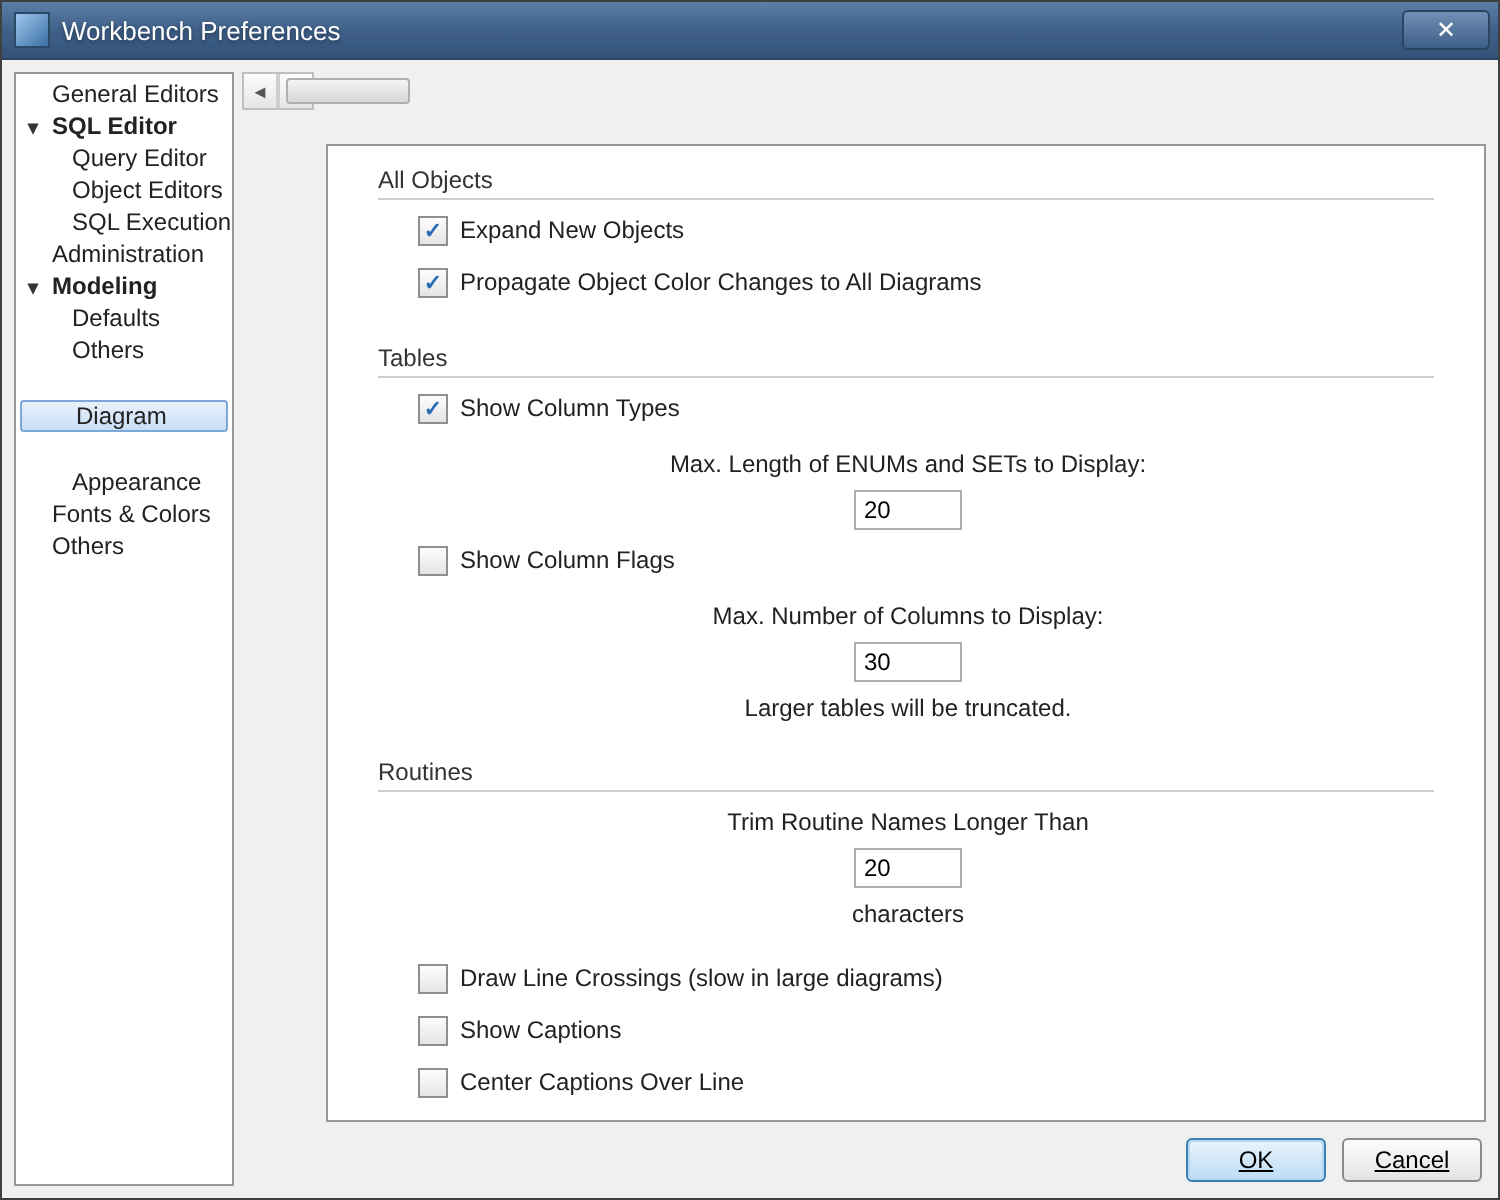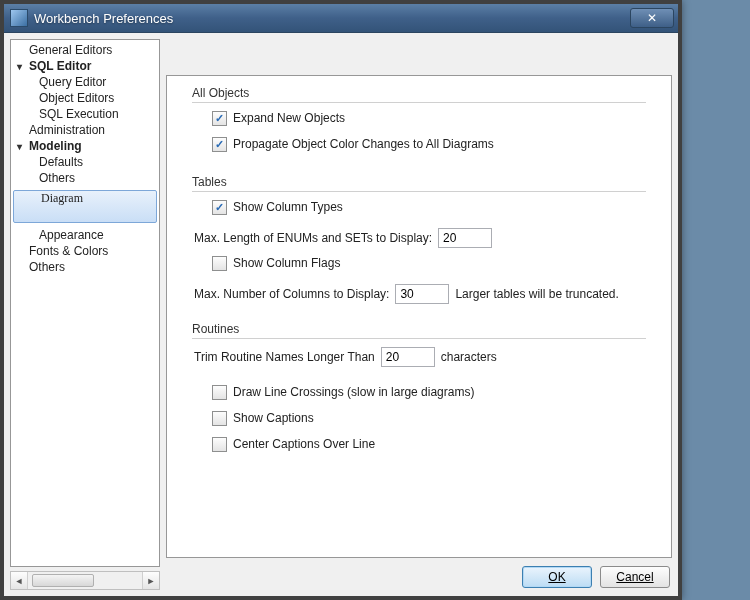--- a/index.html
+++ b/index.html
@@ -3,25 +3,25 @@
 <meta charset="utf-8">
 <style>
   html, body {
     margin: 0;
     padding: 0;
     font-family: "Segoe UI", Tahoma, sans-serif;
     font-size: 12px;
     background: #6b8ba8;
   }
   .window {
-    width: 682px;
+    width: 750px;
     height: 600px;
     box-sizing: border-box;
     background: #f0f0f0;
-    border: 4px solid #404040;
+    border: 1px solid #404040;
     display: flex;
     flex-direction: column;
     box-shadow: 0 0 8px rgba(0,0,0,0.4);
   }
   .titlebar {
     height: 28px;
     background: linear-gradient(to bottom, #5b7fa6 0%, #3f6089 50%, #335378 100%);
     display: flex;
     align-items: center;
     color: #fff;
@@ -56,21 +56,21 @@
   .body {
     flex: 1;
     display: flex;
     padding: 6px;
     gap: 6px;
     min-height: 0;
   }
   .sidebar-wrap {
     width: 150px;
     display: flex;
-    flex-direction: column;
+    flex-direction: row;
     gap: 4px;
   }
   .sidebar {
     flex: 1;
     background: #fff;
     border: 1px solid #979797;
     overflow: hidden;
     padding-top: 2px;
   }
   .tree-item {
@@ -94,24 +94,23 @@
     color: #333;
   }
   .tree-item.leaf-top {
     padding-left: 18px;
   }
   .tree-item.selected {
     background: linear-gradient(to bottom, #e8f1fb, #c9def6);
     border: 1px solid #7da7d8;
     border-radius: 2px;
     padding-top: 0;
-    padding-bottom: 16px;
+    padding-bottom: 0;
     padding-left: 27px;
-    margin: 4px 2px;
-    font-family: Liberation Serif, serif;
+    margin: 17px 2px;
   }
   .hscroll {
     height: 17px;
     background: #f0f0f0;
     border: 1px solid #bfbfbf;
     display: flex;
     align-items: center;
   }
   .hscroll .arrow {
     width: 16px;
@@ -198,20 +197,21 @@
     padding: 0 4px;
     font-family: inherit;
     font-size: 12px;
     box-sizing: content-box;
   }
   .label-row {
     display: flex;
     align-items: center;
     gap: 6px;
     margin: 8px 0 8px 2px;
+    flex-direction: column;
   }
   .footer {
     display: flex;
     justify-content: flex-end;
     gap: 8px;
     padding: 8px 2px 2px 2px;
   }
   .btn {
     min-width: 70px;
     height: 22px;

